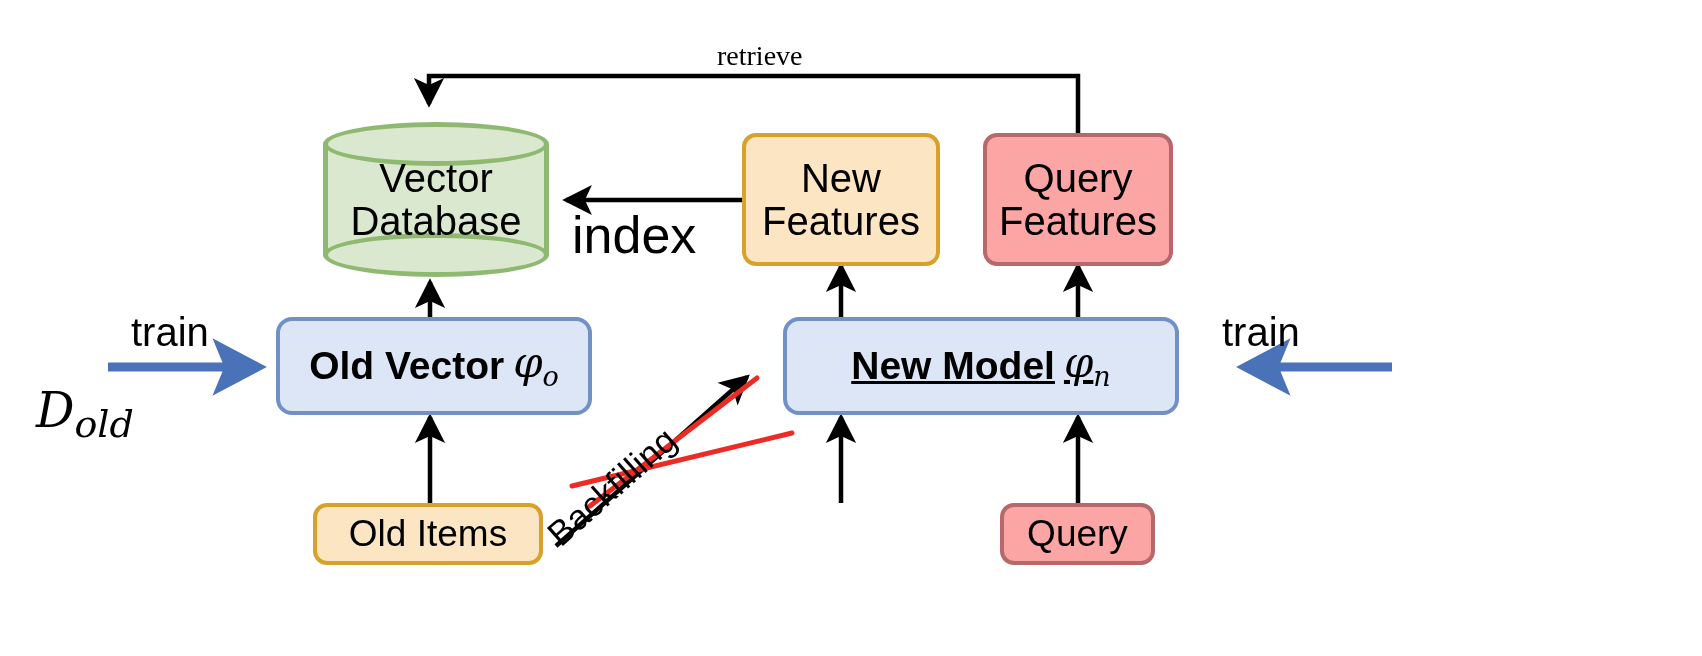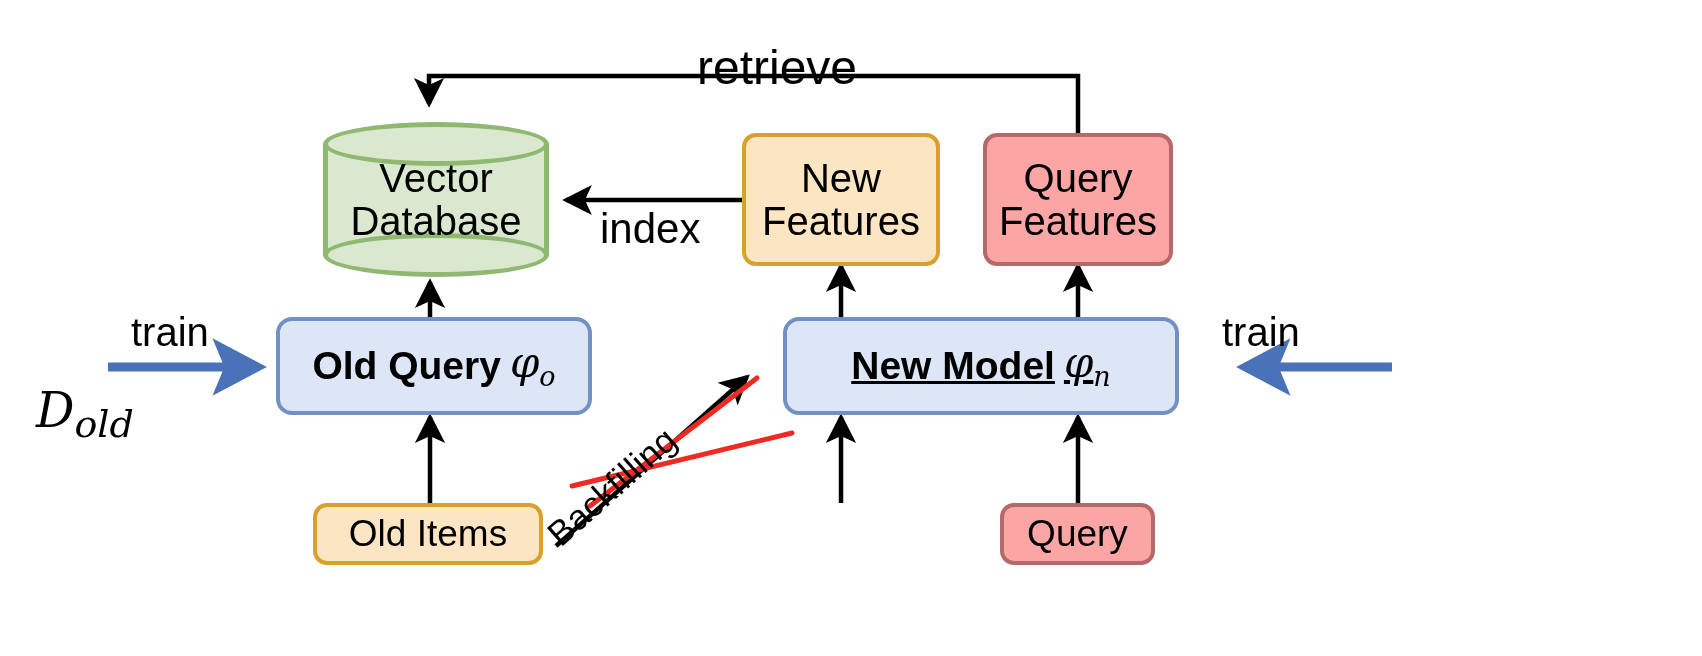--- a/index.html
+++ b/index.html
@@ -235,41 +235,41 @@
     <span>New
 Features</span>
   </div>
 
   <div class="node rounded red" style="left:983px; top:133px; width:190px; height:133px; font-size:40px;">
     <span>Query
 Features</span>
   </div>
 
   <div class="node model" style="left:276px; top:317px; width:316px; height:98px;">
-    <span>Old Query</span>
+    <span>Old Vector</span>
     <span class="phi"><span>φ</span><span class="sub">o</span></span>
   </div>
 
   <div class="node model" style="left:783px; top:317px; width:396px; height:98px;text-decoration:underline;">
     <span>New Model</span>
     <span class="phi"><span>φ</span><span class="sub">n</span></span>
   </div>
 
   <div class="node rounded orange" style="left:313px; top:503px; width:230px; height:62px; font-size:37px;align-items:center;">
     <span>Old Items</span>
   </div>
 
 
   <div class="node rounded red" style="left:1000px; top:503px; width:155px; height:62px; font-size:37px;">
     <span>Query</span>
   </div>
 
-  <div class="label" style="left:697px; top:40px; font-size:48px;">retrieve</div>
-
-  <div class="label" style="left:600px; top:205px; font-size:42px;">index</div>
+  <div class="label" style="left:717px; top:40px; font-size:28px;font-family:Liberation Serif, serif;">retrieve</div>
+
+  <div class="label" style="left:572px; top:205px; font-size:52px;">index</div>
 
   <div class="label" style="left:131px; top:310px; font-size:40px;">train</div>
 
   <div class="label" style="left:1222px; top:310px; font-size:40px;">train</div>
 
   <div class="backfilling" style="left:566px; top:514px; transform: rotate(-41.5deg);">Backfilling</div>
 
   <div class="math" style="left:36px; top:382px;">
     <span class="cal">D</span><span class="sub">old</span>
   </div>

